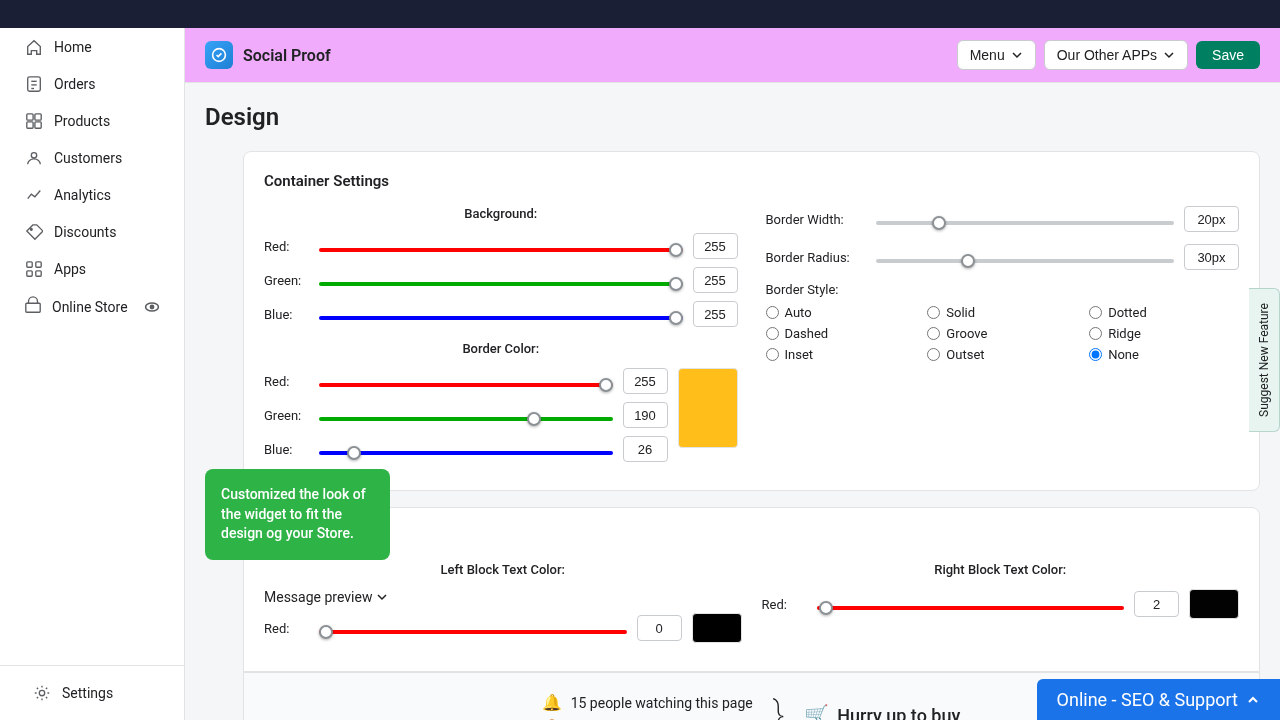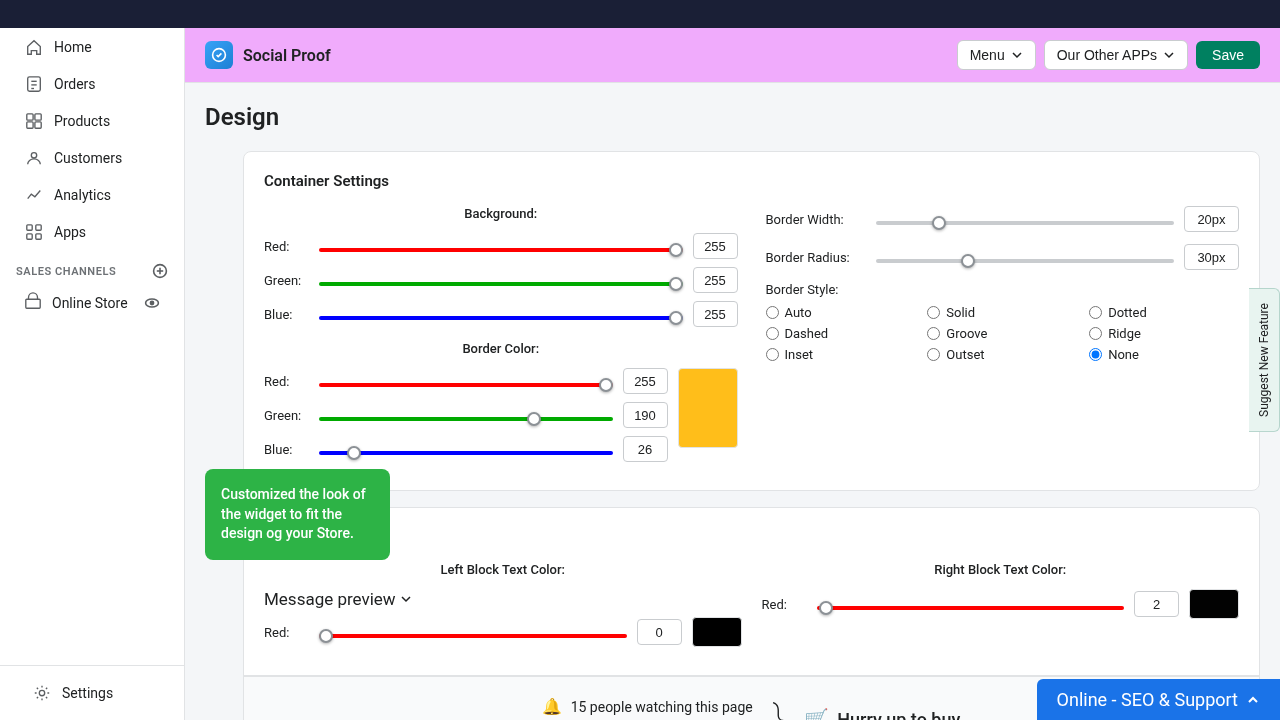--- a/index.html
+++ b/index.html
@@ -337,21 +337,21 @@
       font-weight: 500;
       color: #202223;
       text-align: center;
       margin-bottom: 12px;
     }
 
     .message-preview-bar {
       display: flex;
       align-items: center;
       gap: 4px;
-      font-size: 17px;
+      font-size: 14px;
       color: #202223;
       margin-bottom: 8px;
     }
 
     
     .preview-section {
       display: flex;
       align-items: center;
       justify-content: center;
       gap: 20px;
@@ -491,37 +491,38 @@
         <span class="nav-icon">
           <svg width="18" height="18" viewBox="0 0 20 20" fill="none" stroke="#5c5f62" stroke-width="1.5">
             <polyline points="3,14 7,9 11,12 17,5"></polyline>
           </svg>
         </span>
         <span>Analytics</span>
       </div>
       <div class="nav-item">
         <span class="nav-icon">
           <svg width="18" height="18" viewBox="0 0 20 20" fill="none" stroke="#5c5f62" stroke-width="1.5">
+            <path d="M9 2L2 9l9 9 9-9-7-7H9z"></path>
+              <circle cx="7" cy="7" r="1" fill="#5c5f62"></circle>
+          </svg>
+        </span>
+        <span>Discounts</span>
+      </div>
+      <div class="nav-item">
+        <span class="nav-icon">
+          <svg width="18" height="18" viewBox="0 0 20 20" fill="none" stroke="#5c5f62" stroke-width="1.5">
             <rect x="2" y="2" width="6" height="6" rx="1"></rect>
               <rect x="12" y="2" width="6" height="6" rx="1"></rect>
             <rect x="2" y="12" width="6" height="6" rx="1"></rect>
               <rect x="12" y="12" width="6" height="6" rx="1"></rect>
           </svg>
         </span>
         <span>Apps</span>
       </div>
 
-      <div class="sidebar-section-label">
-        <span>SALES CHANNELS</span>
-        <svg width="16" height="16" viewBox="0 0 20 20" fill="none" stroke="#5c5f62" stroke-width="2">
-          <circle cx="10" cy="10" r="8"></circle>
-            <line x1="10" y1="6" x2="10" y2="14"></line>
-            <line x1="6" y1="10" x2="14" y2="10"></line>
-        </svg>
-      </div>
 
       <div class="online-store-item">
         <div class="online-store-left">
           <span class="nav-icon">
             <svg width="18" height="18" viewBox="0 0 20 20" fill="none" stroke="#5c5f62" stroke-width="1.5">
               <rect x="2" y="8" width="16" height="10" rx="1"></rect>
               <path d="M5 8V6a5 5 0 0110 0v2"></path>
             </svg>
           </span>
           <span>Online Store</span>

